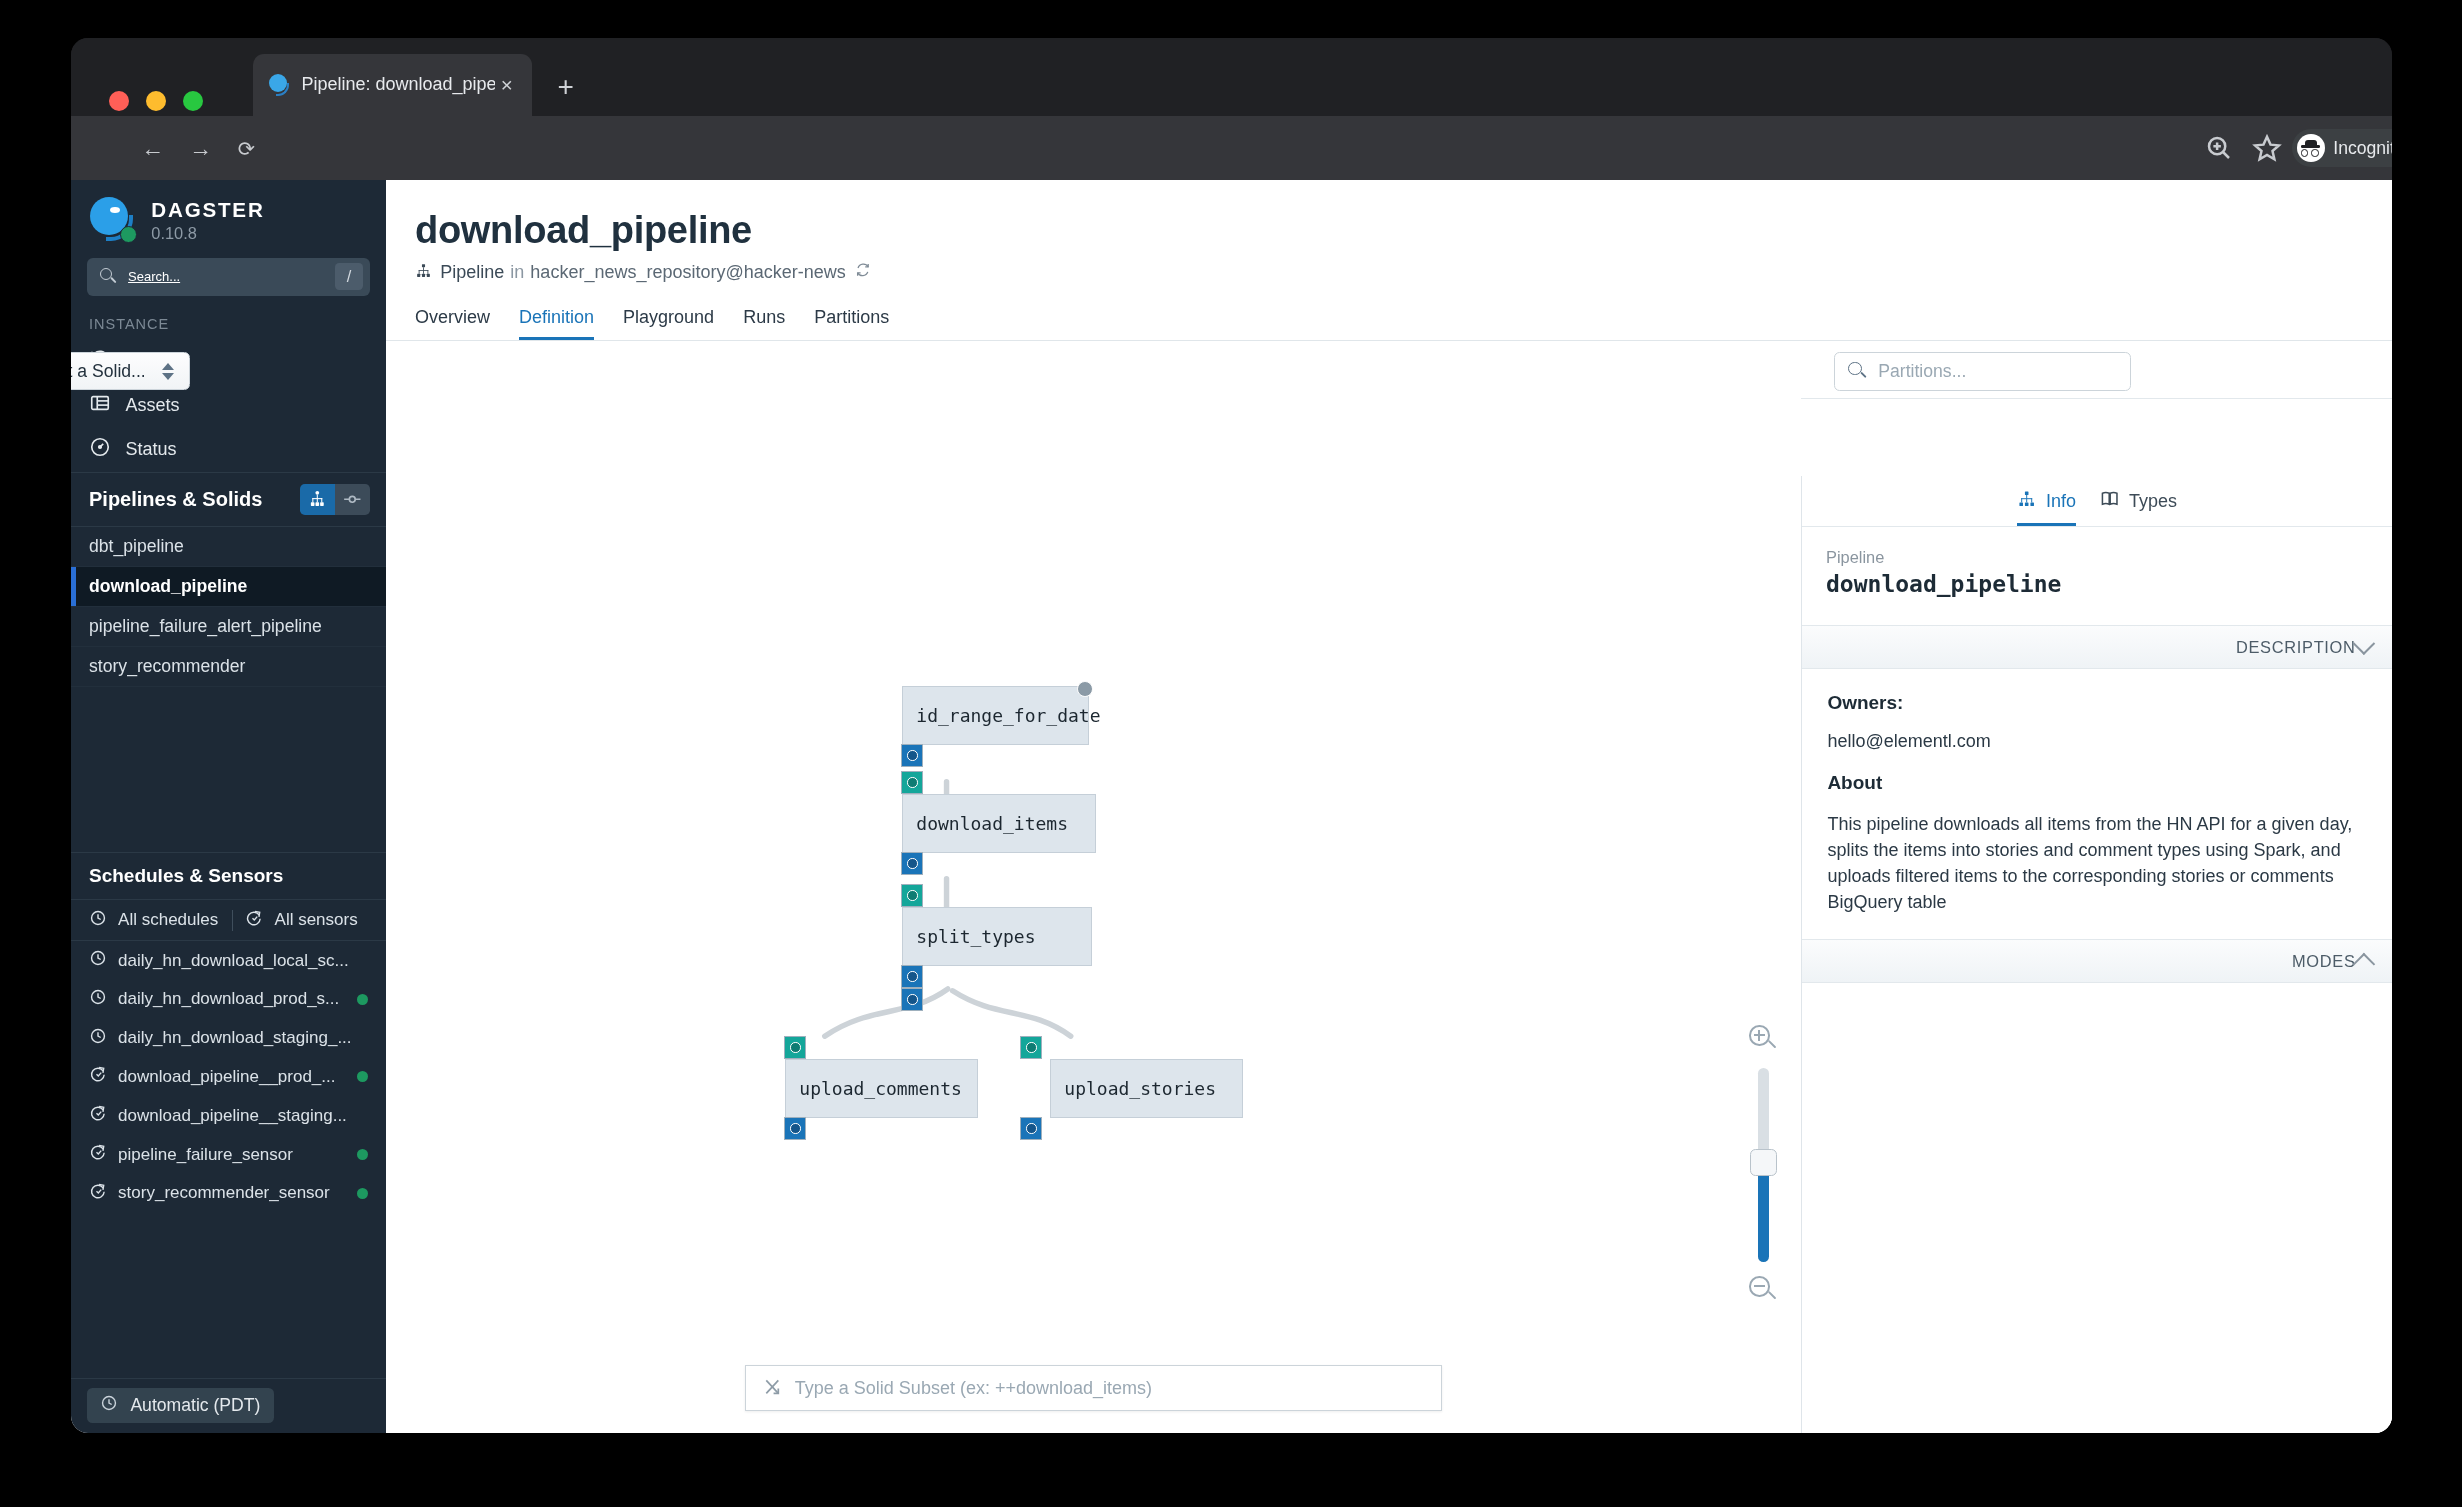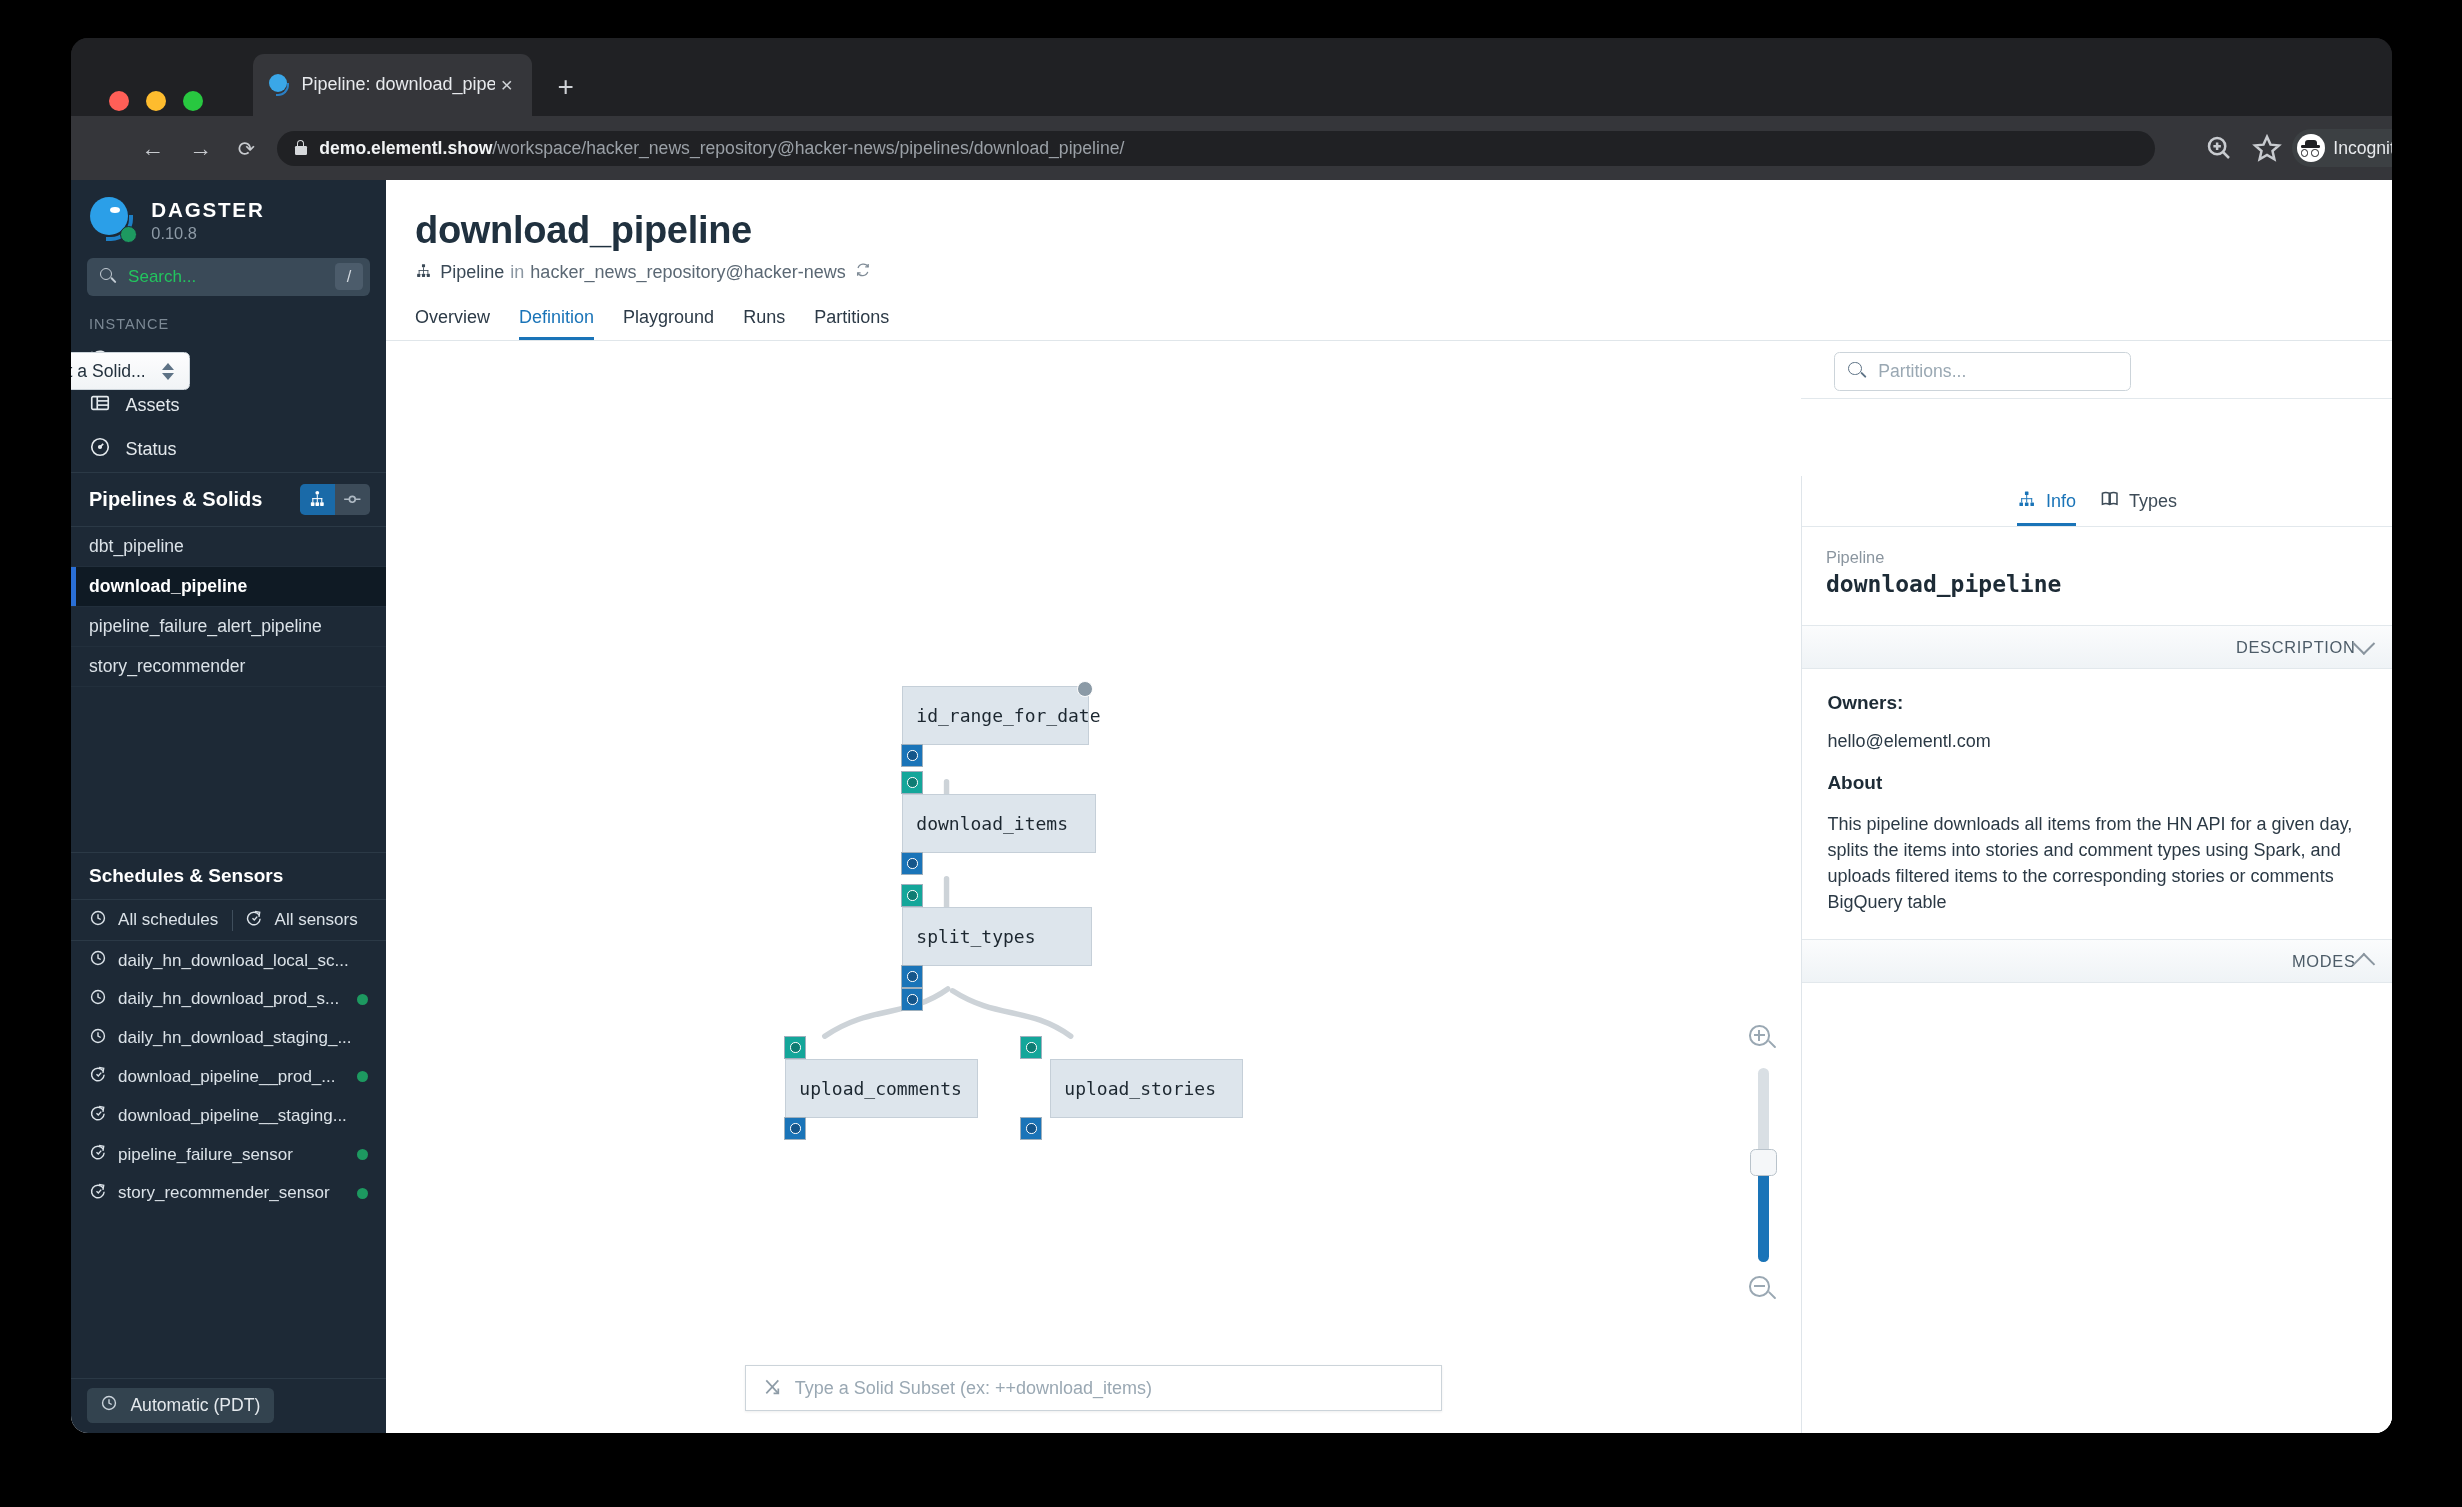--- a/index.html
+++ b/index.html
@@ -227,21 +227,21 @@
   .search-box .mag .ring {
     position: absolute; left: 0; top: 0;
     width: 12px; height: 12px; border-radius: 50%;
     border: 1.8px solid #c3ccd4;
   }
   .search-box .mag .handle {
     position: absolute; left: 10.3px; top: 11px;
     width: 6.7px; height: 1.8px; background: #c3ccd4;
     transform: rotate(45deg); border-radius: 1.2px;
   }
-  .search-box .sph { flex: 1; font-size: 17px; color: #22c55e; }
+  .search-box .sph { flex: 1; font-size: 13px; color: #ffffff; text-decoration: underline; }
   .slash-key {
     width: 28px; height: 27px;
     background: #4c5c6b; border-radius: 4.2px;
     color: #d3dae0; font-size: 16.4px;
     display: flex; align-items: center; justify-content: center;
   }
 
   .section-label {
     font-size: 14.5px; letter-spacing: 1px;
     color: #7c8995; text-transform: uppercase;
@@ -629,29 +629,20 @@
       <div class="tab-close">×</div>
     </div>
     <div class="new-tab">+</div>
   </div>
 
   <div class="omnibar">
     <div class="nav-btn nav-back">←</div>
     <div class="nav-btn nav-fwd">→</div>
     <div class="nav-btn nav-reload">⟳</div>
 
-    <div class="url-box">
-      <div class="lock-icon">
-        <div class="shackle"></div>
-          <div class="body"></div>
-      </div>
-      <div class="url-text">
-        <span class="url-host">demo.elementl.show</span><span class="url-path">/workspace/hacker_news_repository@hacker-news/pipelines/download_pipeline/</span>
-      </div>
-    </div>
 
     <div class="omni-icon omni-zoom">
       <svg width="30" height="30" viewBox="0 0 24 24" fill="none" stroke="#c8cbcf" stroke-width="2">
         <circle cx="10.5" cy="10.5" r="6.5"></circle>
           <line x1="15" y1="15" x2="20" y2="20"></line>
         <line x1="10.5" y1="7.5" x2="10.5" y2="13.5"></line>
           <line x1="7.5" y1="10.5" x2="13.5" y2="10.5"></line>
       </svg>
     </div>
     <div class="omni-icon omni-star">

